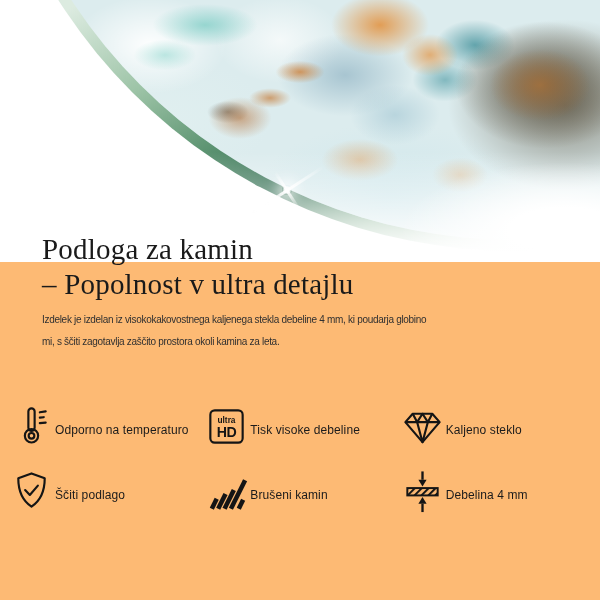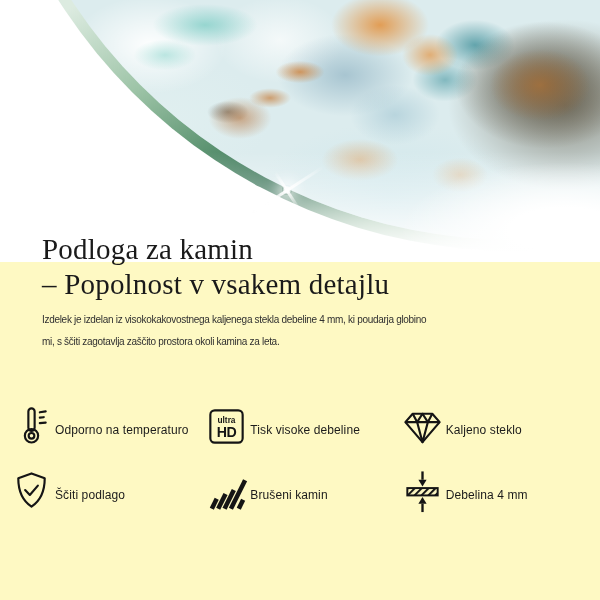--- a/index.html
+++ b/index.html
@@ -1,16 +1,16 @@
 <!DOCTYPE html>
 <html><head>
 <meta charset="utf-8">
 <style>
   html,body{margin:0;padding:0;background:#fff;}
-  .page{position:relative;width:600px;height:600px;background:#fef9c3;overflow:hidden;
+  .page{position:relative;width:600px;height:600px;background:#fdba74;overflow:hidden;
         font-family:"Liberation Sans","DejaVu Sans",sans-serif;}
 
   
   .hero{position:absolute;left:0;top:0;width:600px;height:262px;overflow:hidden;background:#fff;}
   .glass-edge{position:absolute;left:0;top:0;width:600px;height:262px;z-index:1;
     background:linear-gradient(150deg,#dcebe0 8%,#9cc3a6 28%,#5d9472 44%,#2f6b50 58%,#8fb89a 72%,#d4e7d9 88%);
     clip-path:circle(541px at 515px -290px);
     filter:drop-shadow(-7px 16px 14px rgba(138,148,142,.55)) drop-shadow(0 26px 26px rgba(150,160,154,.35));}
   .marble{position:absolute;left:0;top:0;width:600px;height:262px;z-index:2;
     clip-path:circle(530px at 515px -290px);
@@ -80,21 +80,21 @@
     <div class="hero-fade"></div>
     <div class="sparkle">
       <div class="ray1"></div>
         <div class="ray2"></div>
         <div class="core"></div>
     </div>
   </div>
 
   <h1 class="title">
     <span>Podloga za kamin</span>
-    <span>– Popolnost v vsakem detajlu</span>
+    <span>– Popolnost v ultra detajlu</span>
   </h1>
 
   <p class="desc">
     <span>Izdelek je izdelan iz visokokakovostnega kaljenega stekla debeline 4 mm, ki poudarja globino</span>
     <span>mi, s ščiti zagotavlja zaščito prostora okoli kamina za leta.</span>
   </p>
 
   <div class="features">
 
     <div class="feature">

